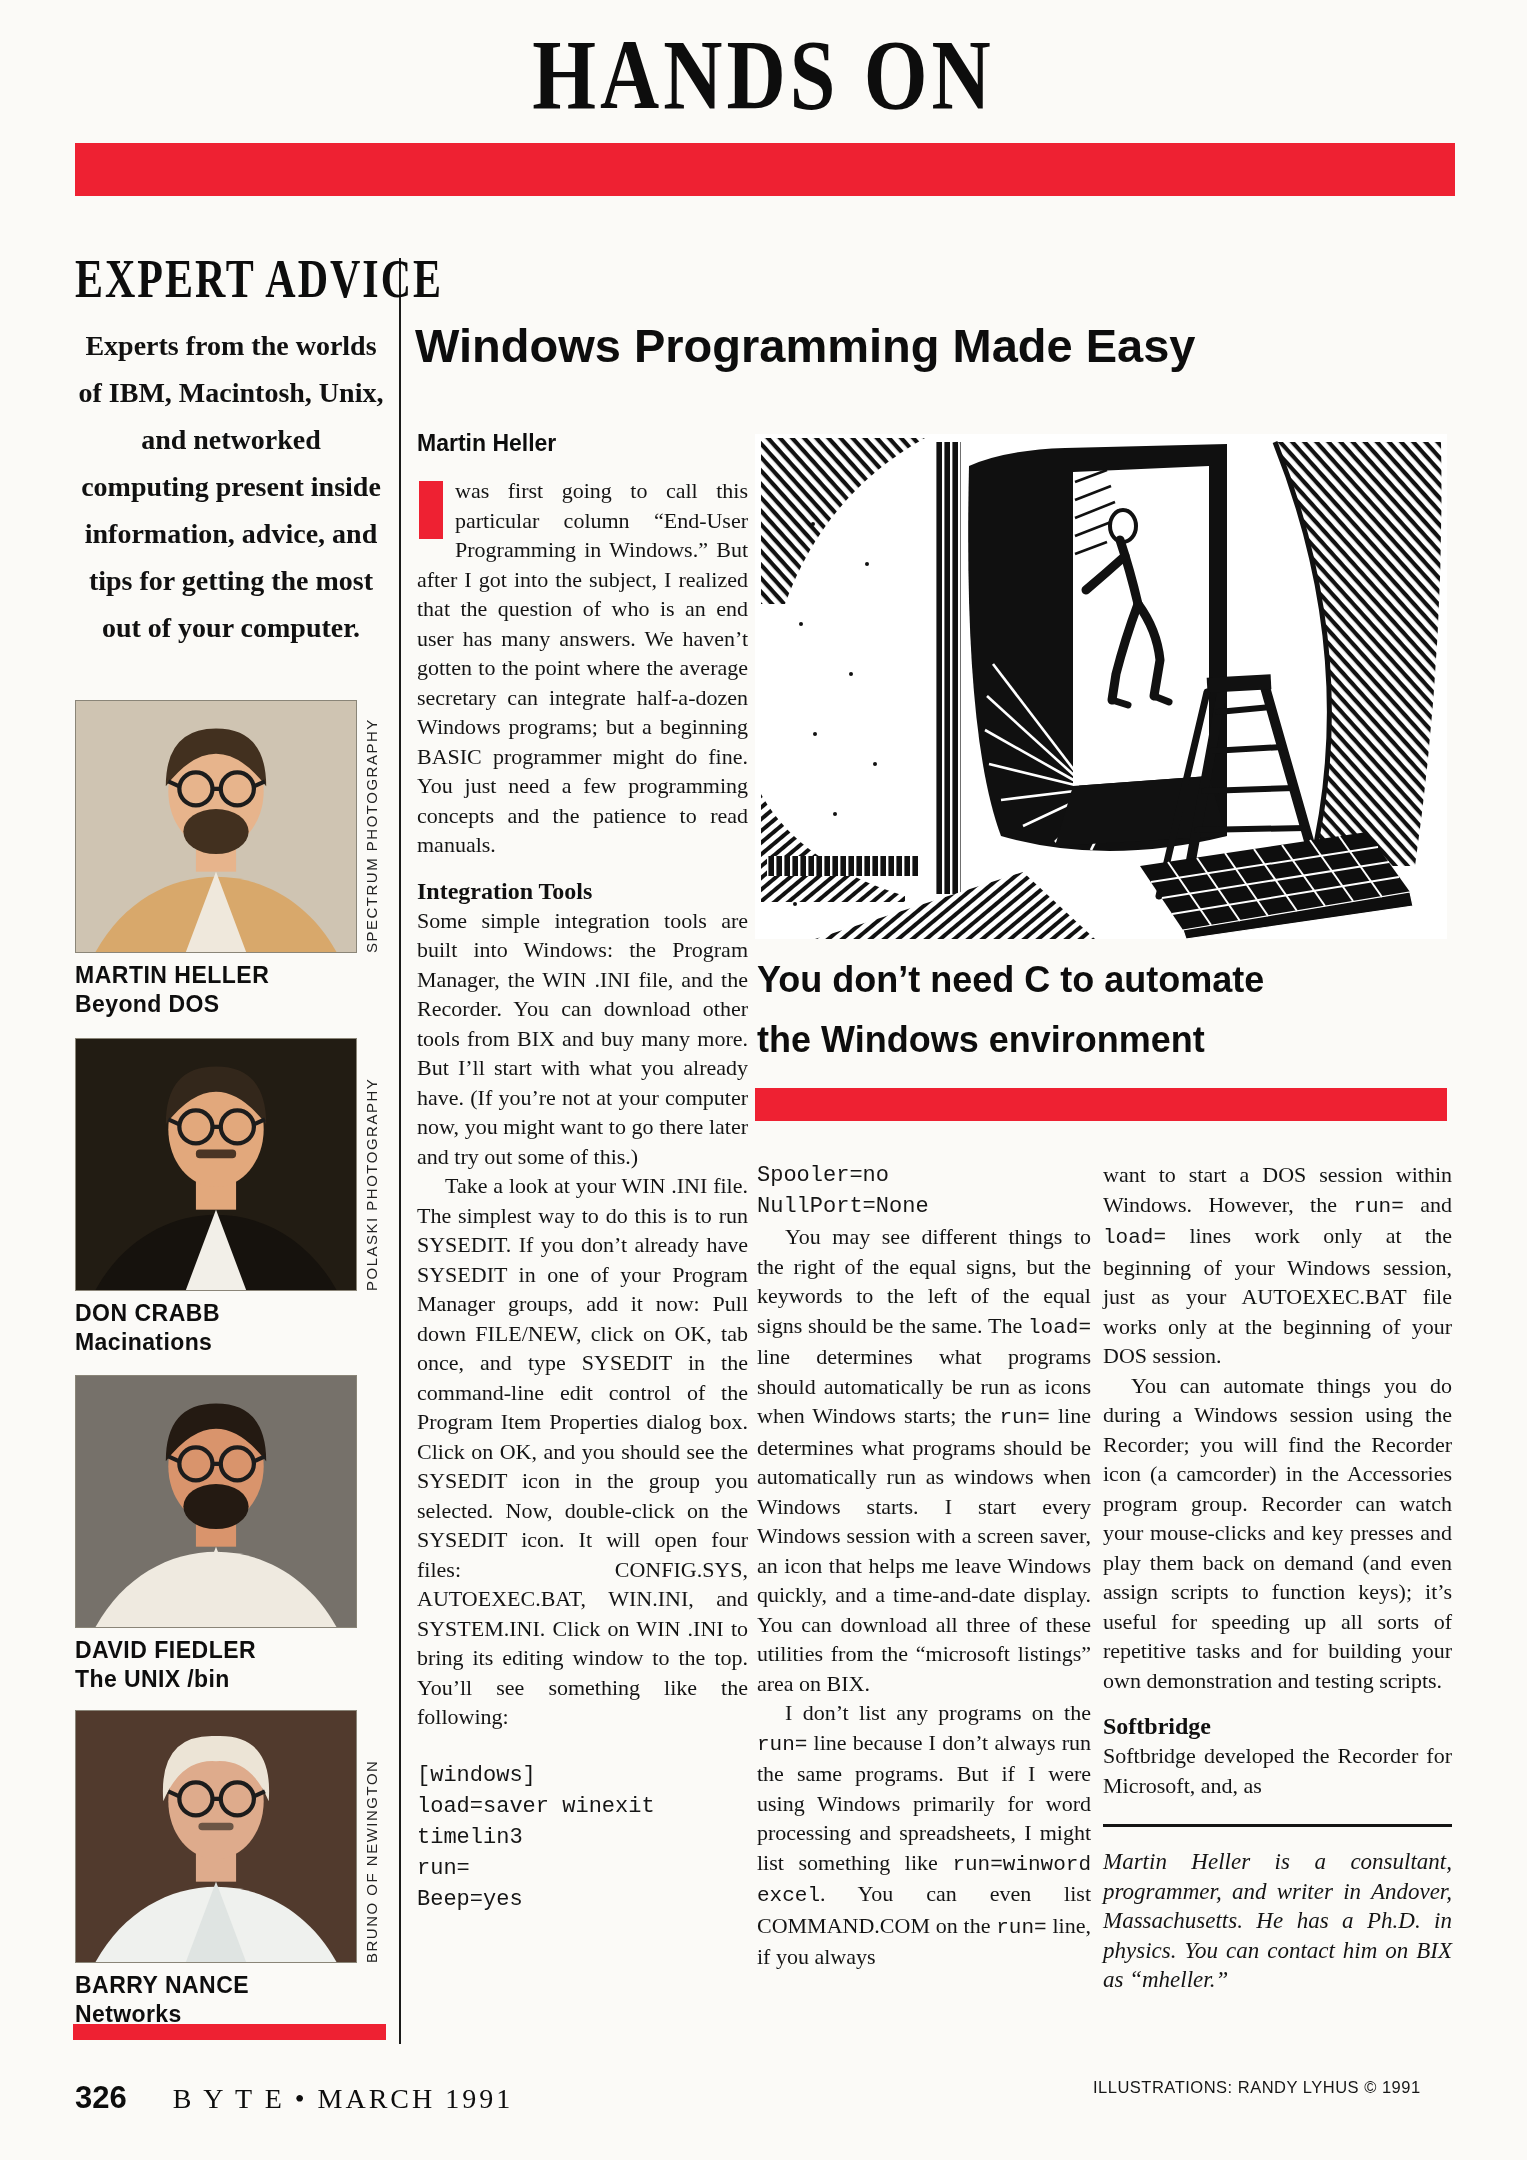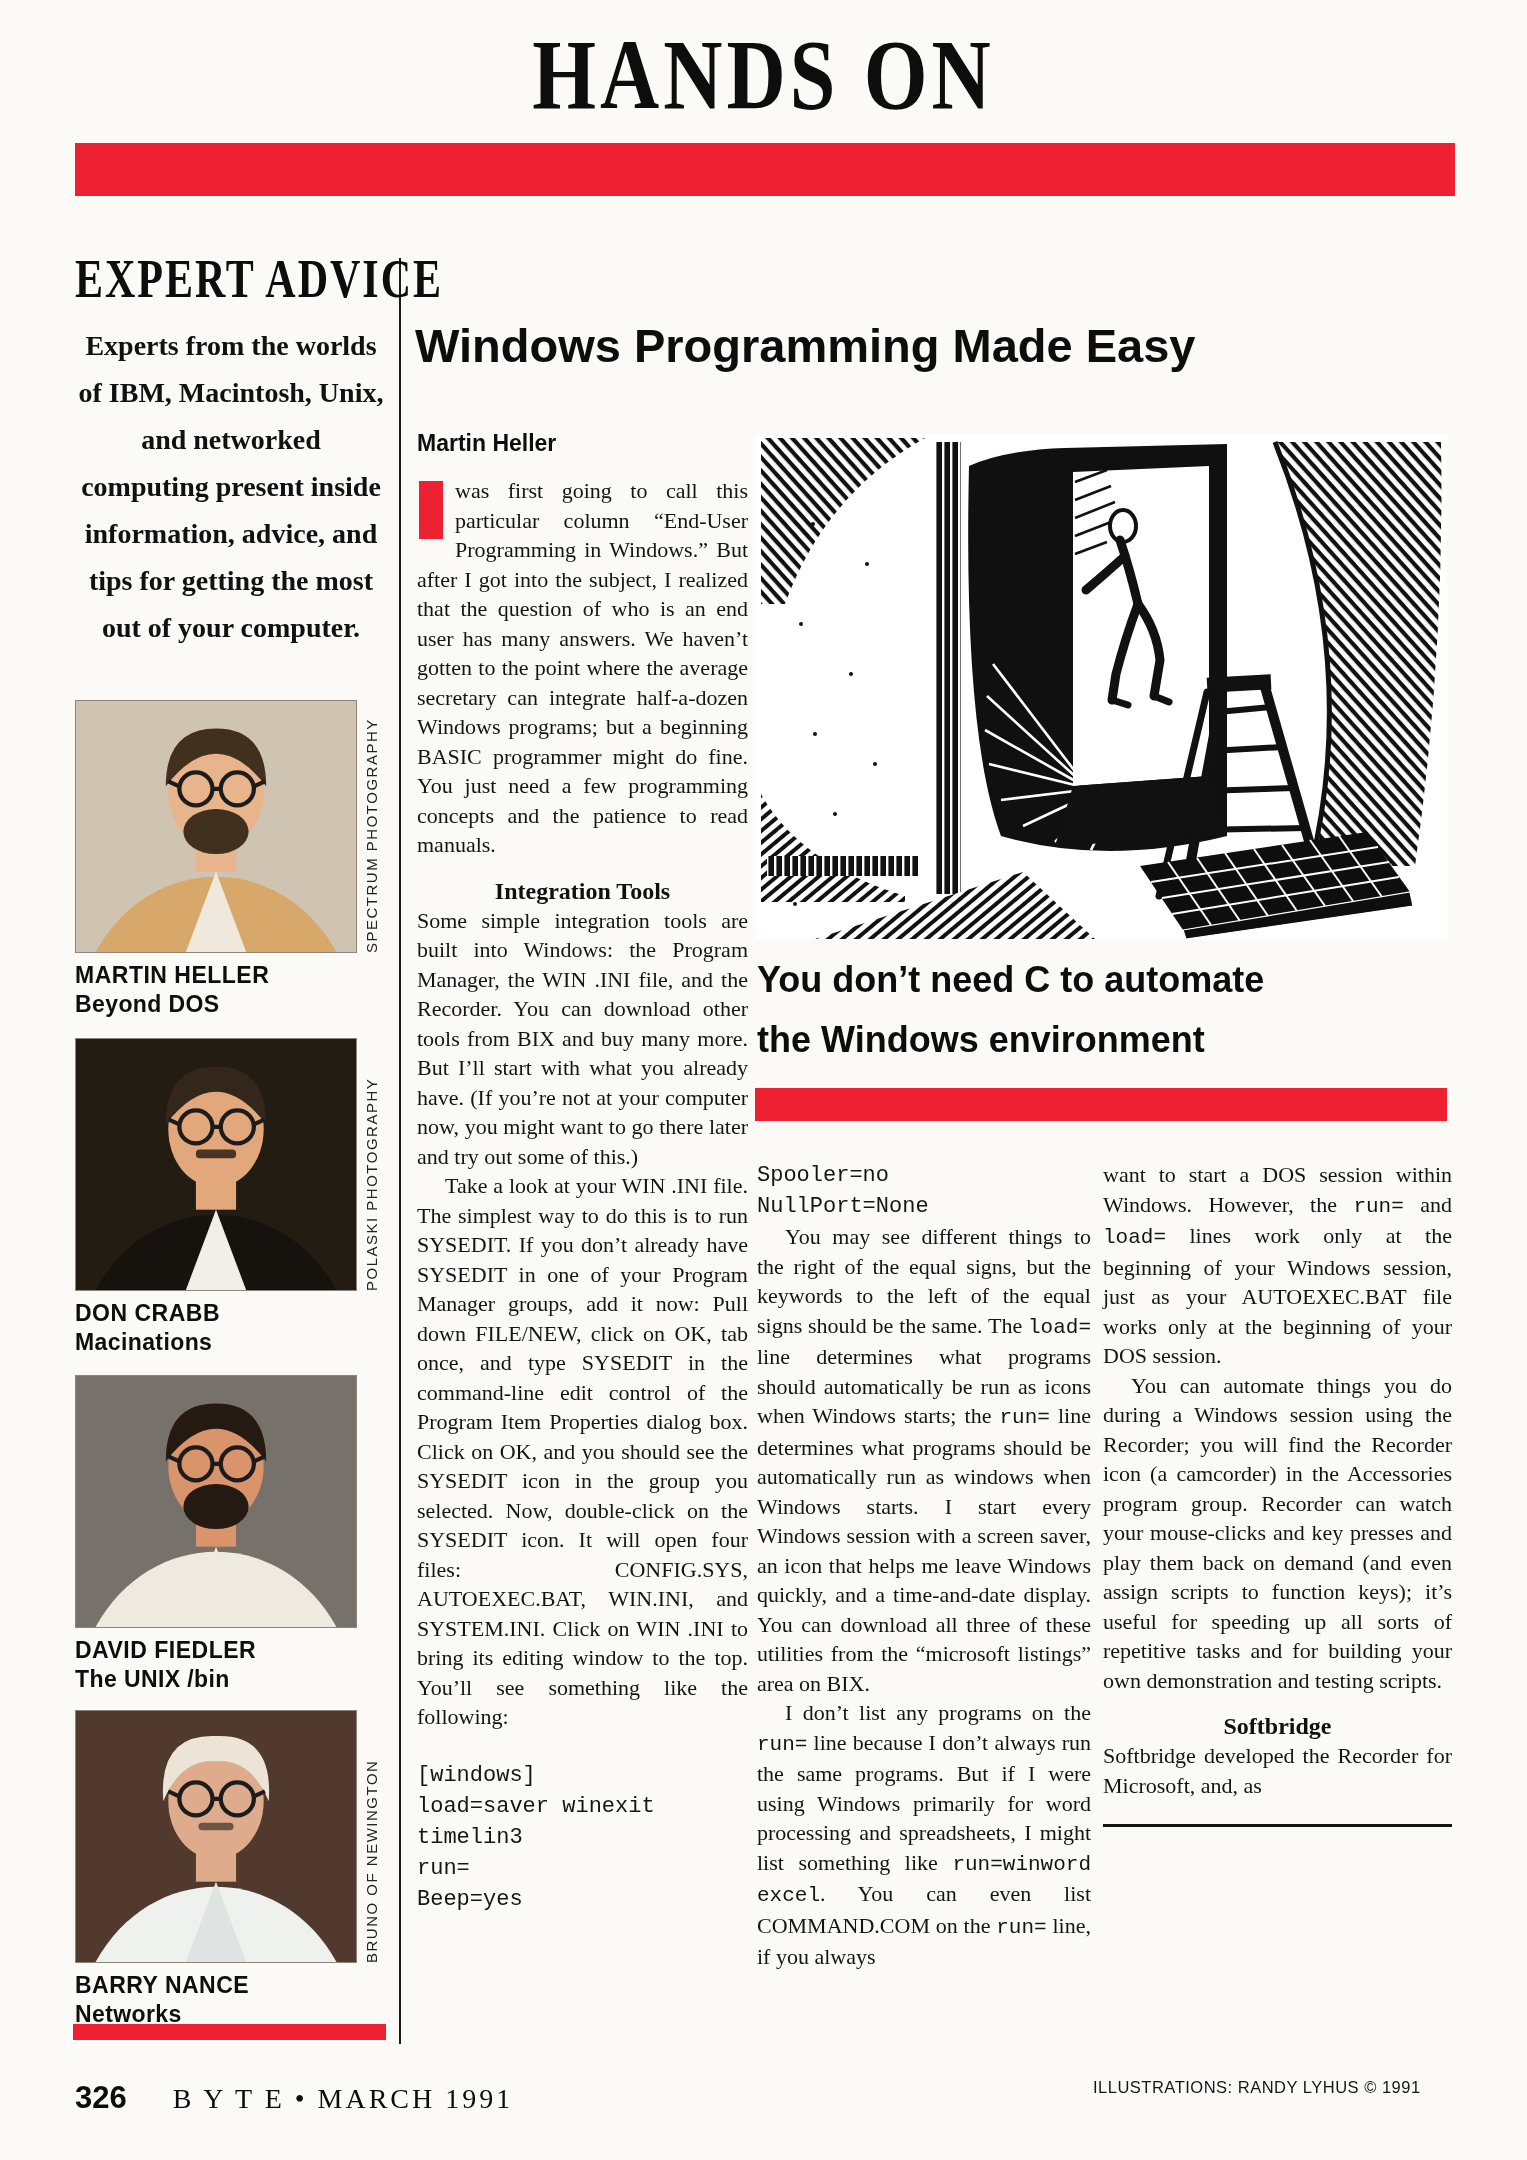--- a/index.html
+++ b/index.html
@@ -38,21 +38,21 @@
   .illo{position:absolute;top:434px;left:755px;width:692px;height:503px;}
   .pullquote{position:absolute;top:950px;left:757px;width:690px;
     font:bold 36px/60px "Liberation Sans",sans-serif;color:#0d0d0d;}
   .textcol{position:absolute;top:0;}
   .col1{top:476px;left:417px;width:331px;}
   .col2{top:1160px;left:757px;width:334px;}
   .col3{top:1160px;left:1103px;width:349px;}
   .para{margin:0;font:22px/29.5px "Liberation Serif",serif;text-align:justify;color:#141414;}
   .para.indent{text-indent:28px;}
   .para.bio{font-style:italic;font-size:23px;text-align:justify;}
-  .col-head{margin:16px 0 0;font:bold 24px/30px "Liberation Serif",serif;color:#101010;text-align:center;}
+  .col-head{margin:16px 0 0;font:bold 24px/30px "Liberation Serif",serif;color:#101010;}
   .code{margin:28px 0 0;font:22px/31px "Liberation Mono",monospace;color:#151515;white-space:pre;}
   .textcol > :first-child{margin-top:0;}
   .bio-rule{border:0;border-top:3px solid #141414;margin:24px 0 20px;}
   .dropcap{float:left;width:24px;height:58px;background:#ee2132;margin:5px 12px 0 2px;}
   
   .footer{position:absolute;top:2080px;left:75px;white-space:nowrap;}
   .pageno{font:bold 31px "Liberation Sans",sans-serif;color:#0d0d0d;}
   .issue{font:28px "Liberation Serif",serif;letter-spacing:3px;margin-left:42px;color:#0d0d0d;}
   .illocredit{position:absolute;top:2078px;left:1093px;
     font:16.5px "Liberation Sans",sans-serif;letter-spacing:.5px;color:#161616;}
@@ -315,20 +315,21 @@
 NullPort=None</pre>
       <p class="para indent"><span>You may see different things to the right of the equal signs, but the keywords to the left of the equal signs should be the same. The </span><span style="font-family: &quot;Liberation Mono&quot;, monospace; font-size: 21px;">load=</span><span> line determines what programs should automatically be run as icons when Windows starts; the </span><span style="font-family: &quot;Liberation Mono&quot;, monospace; font-size: 21px;">run=</span><span> line determines what programs should be automatically run as windows when Windows starts. I start every Windows session with a screen saver, an icon that helps me leave Windows quickly, and a time-and-date display. You can download all three of these utilities from the “microsoft listings” area on BIX.</span></p>
       <p class="para indent"><span>I don’t list any programs on the </span><span style="font-family: &quot;Liberation Mono&quot;, monospace; font-size: 21px;">run=</span><span> line because I don’t always run the same programs. But if I were using Windows primarily for word processing and spreadsheets, I might list something like </span><span style="font-family: &quot;Liberation Mono&quot;, monospace; font-size: 21px;">run=winword excel</span><span>. You can even list COMMAND.COM on the </span><span style="font-family: &quot;Liberation Mono&quot;, monospace; font-size: 21px;">run=</span><span> line, if you always</span></p>
     </div>
   <div class="textcol col3">
       <p class="para"><span>want to start a DOS session within Windows. However, the </span><span style="font-family: &quot;Liberation Mono&quot;, monospace; font-size: 21px;">run=</span><span> and </span><span style="font-family: &quot;Liberation Mono&quot;, monospace; font-size: 21px;">load=</span><span> lines work only at the beginning of your Windows session, just as your AUTOEXEC.BAT file works only at the beginning of your DOS session.</span></p>
       <p class="para indent"><span>You can automate things you do during a Windows session using the Recorder; you will find the Recorder icon (a camcorder) in the Accessories program group. Recorder can watch your mouse-clicks and key presses and play them back on demand (and even assign scripts to function keys); it’s useful for speeding up all sorts of repetitive tasks and for building your own demonstration and testing scripts.</span></p>
       <h3 class="col-head">Softbridge</h3>
       <p class="para"><span>Softbridge developed the Recorder for Microsoft, and, as</span></p>
       <div class="bio-rule"></div>
+      <p class="para bio"><span>Martin Heller is a consultant, programmer, and writer in Andover, Massachusetts. He has a Ph.D. in physics. You can contact him on BIX as “mheller.”</span></p>
     </div>
 
   <div class="footer">
     <span class="pageno">326</span>
     <span class="issue">B Y T E  •  MARCH 1991</span>
   </div>
   <div class="illocredit">ILLUSTRATIONS:  RANDY  LYHUS © 1991</div>
 
 </div>
 

